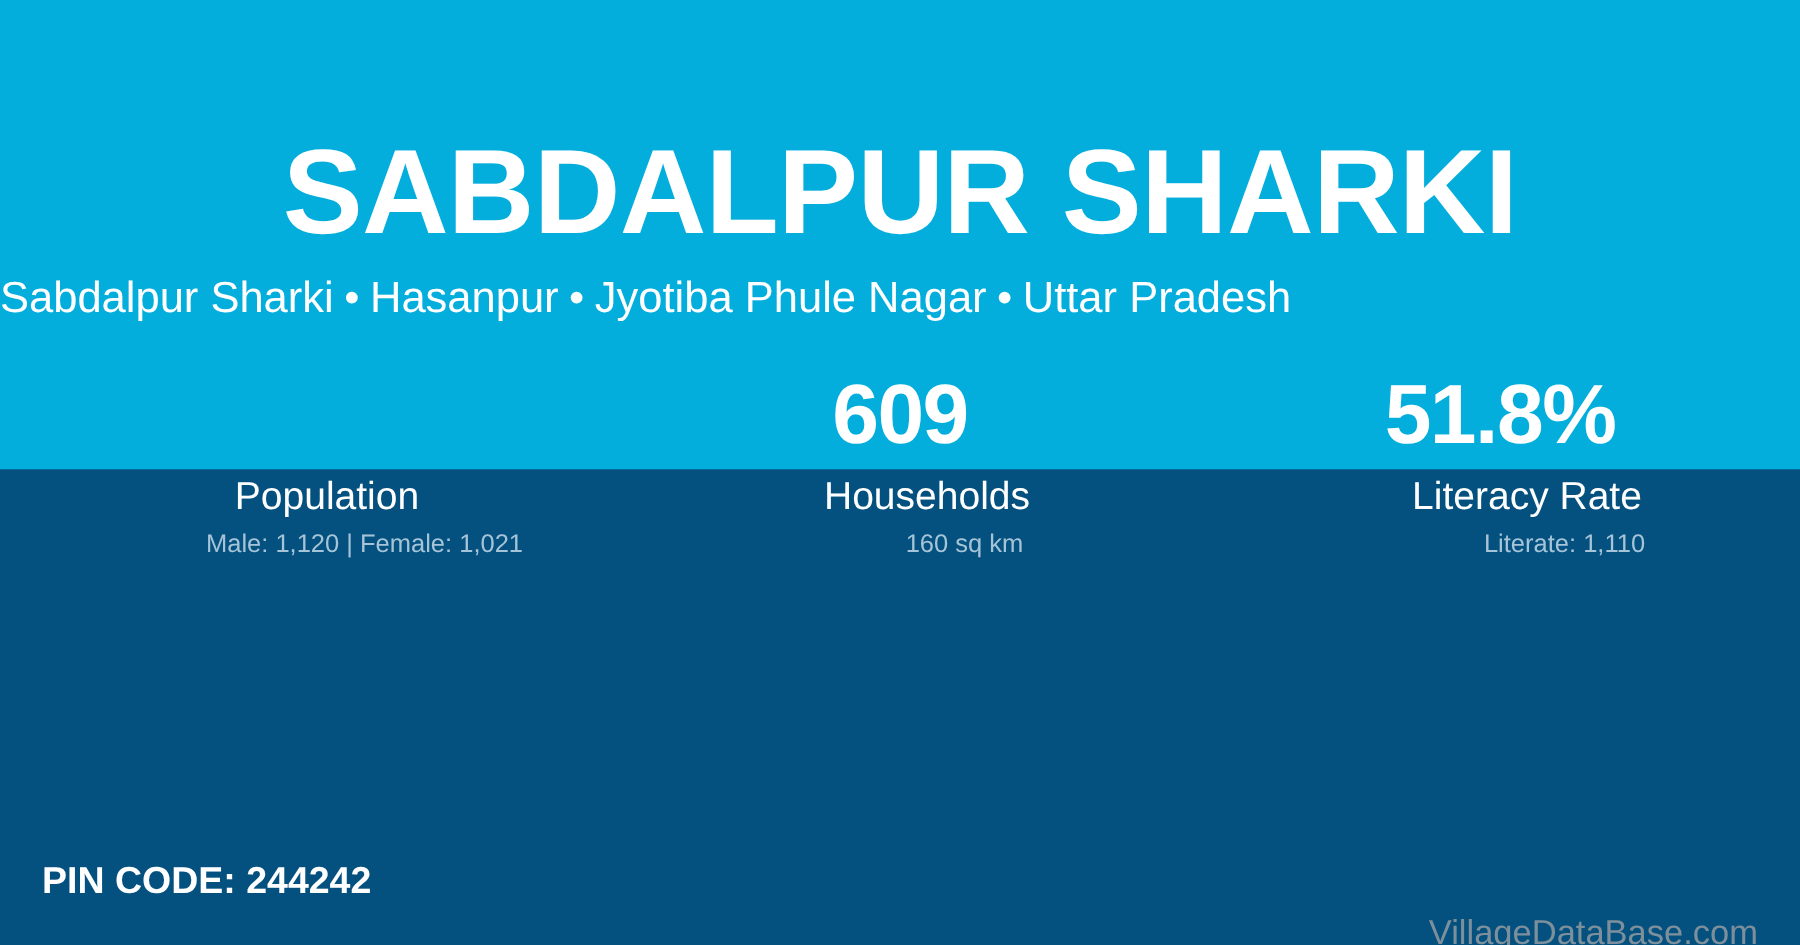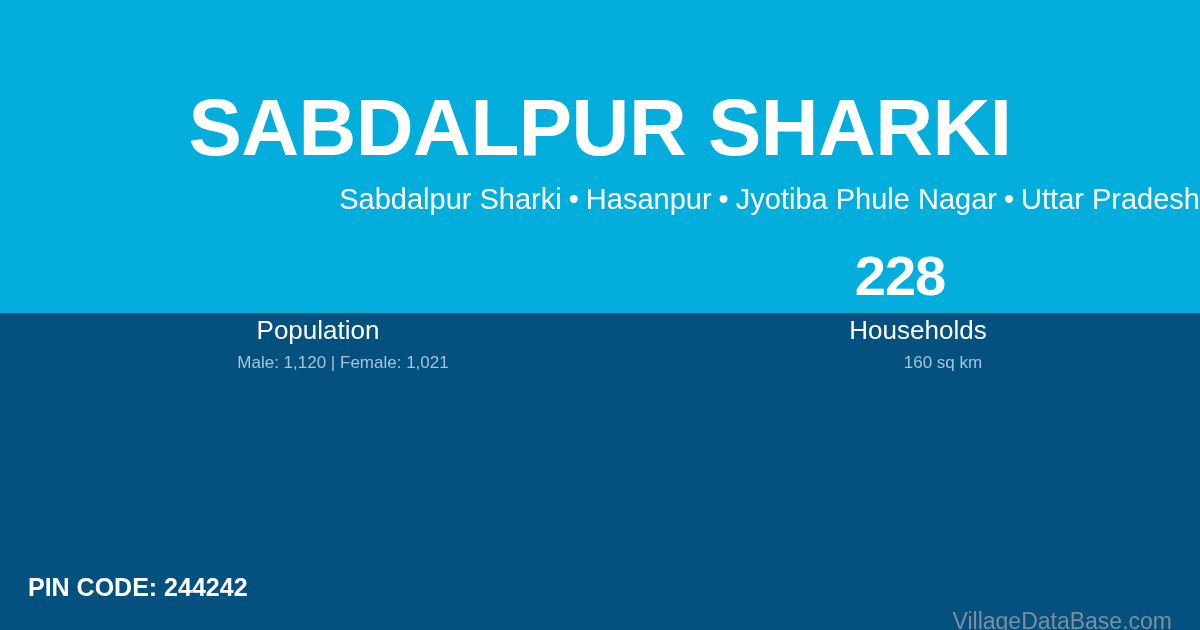--- a/index.html
+++ b/index.html
@@ -55,21 +55,21 @@
     letter-spacing:-0.5px;
     line-height:90px;
     white-space:nowrap;
   }
 
   
   .subtitle {
     position:absolute;
     left:0; top:181px;
     width:1200px;
-    text-align:right;
+    text-align:left;
     color:#ffffff;
     font-size:29px;
     font-weight:normal;
     line-height:36px;
     white-space:nowrap;
   }
   .subtitle .sep { padding:0 7px; }
 
   
   .stats {
@@ -174,25 +174,30 @@
   </div>
 
   <div class="stats">
 
     <div class="stat">
       <div class="stat-label">Population</div>
       <div class="stat-sub">Male: 1,120  | Female: 1,021</div>
     </div>
 
     <div class="stat">
-      <div class="stat-value">228</div>
+      <div class="stat-value">609</div>
       <div class="stat-label">Households</div>
       <div class="stat-sub">160 sq km</div>
     </div>
 
+    <div class="stat">
+      <div class="stat-value">51.8%</div>
+      <div class="stat-label">Literacy Rate</div>
+      <div class="stat-sub">Literate: 1,110</div>
+    </div>
 
   </div>
 
 
   <div class="footer">
     <div class="pincode">PIN CODE: 244242</div>
     <div class="watermark">VillageDataBase.com</div>
   </div>
 
 </div>

